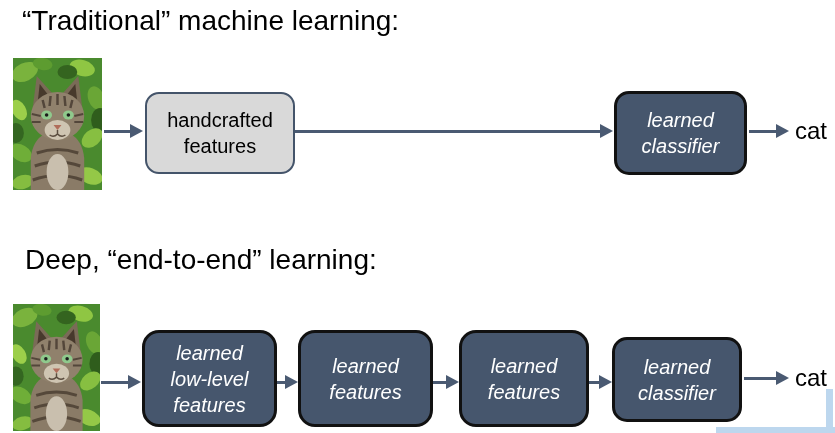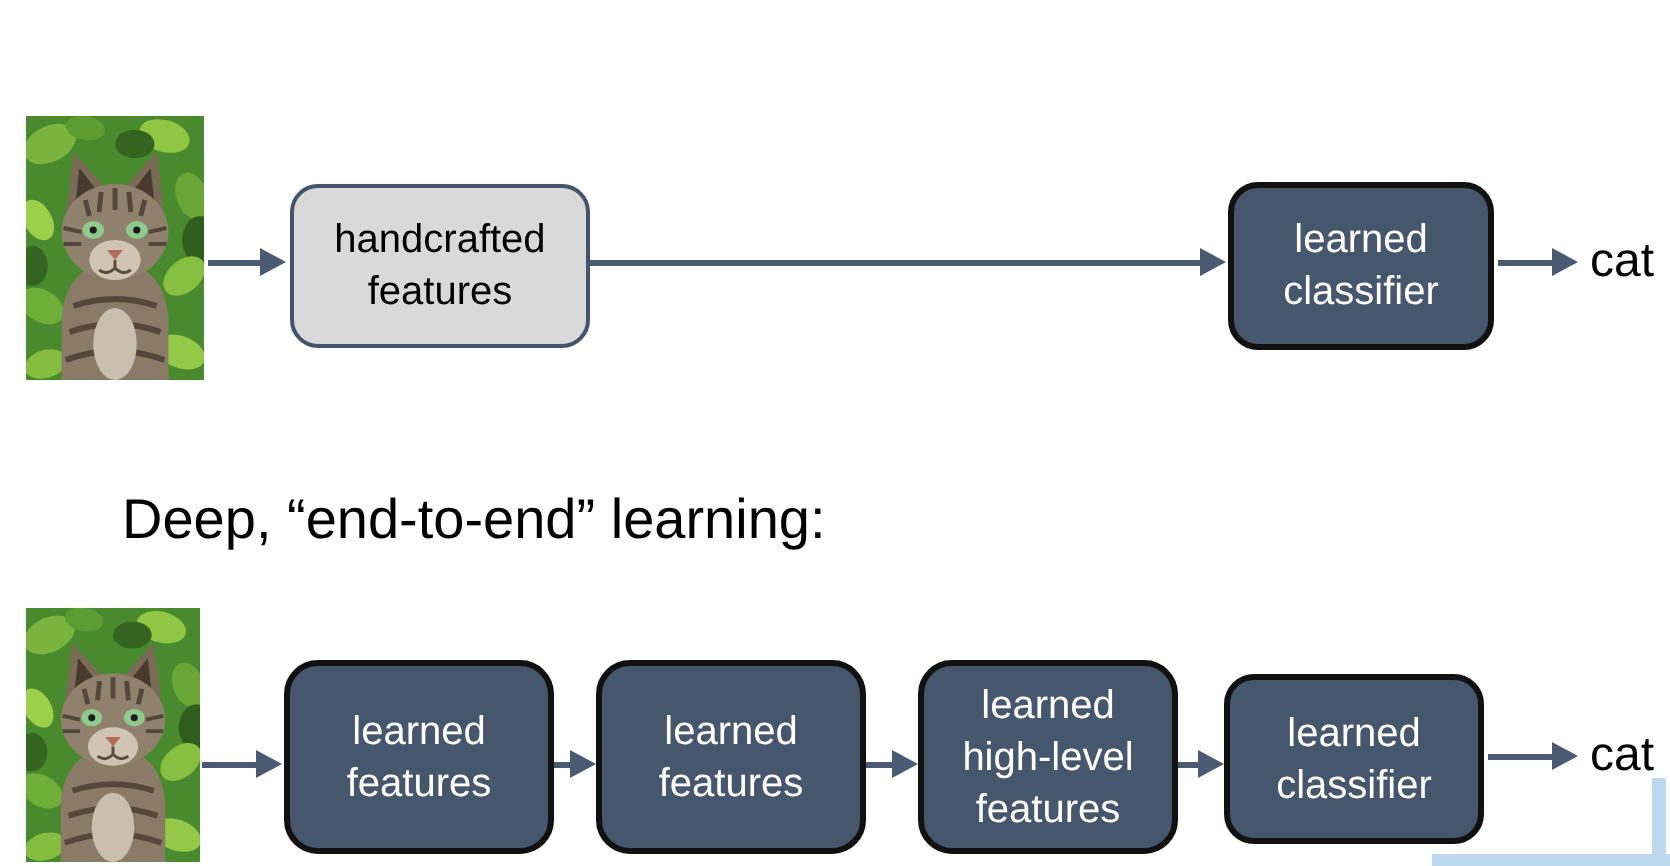--- a/index.html
+++ b/index.html
@@ -26,20 +26,21 @@
     align-items: center;
     text-align: center;
     font-size: 20px;
     line-height: 26px;
     border-radius: 15px;
   }
   .box.dark {
     background: var(--dark-box-fill, #46566d);
     border: 3px solid var(--dark-box-border, #111);
     color: var(--box-text-dark, #fff);
+    font-style: italic;
   }
   .box.light {
     background: var(--light-box-fill, #d9d9d9);
     border: 2.5px solid var(--light-box-border, #44546a);
     color: var(--box-text-light, #000);
   }
   .arrow { position: absolute; height: 14px; }
   .arrow .shaft {
     position: absolute; left: 0; right: 11px; top: 5.5px; height: 3px;
     background: var(--arrow, #4a5a72);
@@ -94,20 +95,21 @@
     <circle cx="34" cy="57" r="1.8" fill="#1c1c1c"></circle>
     <circle cx="56" cy="57" r="1.8" fill="#1c1c1c"></circle>
     <ellipse cx="45" cy="72" rx="13" ry="10" fill="#cfc5b2"></ellipse>
     <path d="M41 67 L49 67 L45 72 Z" fill="#b06d5a"></path>
     <path d="M45 72 L45 76 M45 76 Q41 80 37 77 M45 76 Q49 80 53 77" stroke="#5a4c3e" stroke-width="1.5" fill="none"></path>
   </symbol>
 </svg>
 
 <div class="slide">
 
+  <div class="title" style="left:22px; top:5px;">“Traditional” machine learning:</div>
 
   <svg class="cat-photo" style="left:13px; top:58px; width:89px; height:132px;">
       <use href="#cat-symbol"></use>
     </svg>
 
   <div class="arrow" style="left:104px; top:124px; width:39px;">
     <div class="shaft"></div>
     <div class="head"></div>
   </div>
 
@@ -126,54 +128,54 @@
     <div>classifier</div>
   </div>
 
   <div class="arrow" style="left:749px; top:124px; width:40px;">
     <div class="shaft"></div>
     <div class="head"></div>
   </div>
 
   <div class="cat-label" style="left:795px; top:117px;">cat</div>
 
-  <div class="title" style="left:25px; top:244px;margin-left:36px;">Deep, “end-to-end” learning:</div>
+  <div class="title" style="left:25px; top:244px;">Deep, “end-to-end” learning:</div>
 
   <svg class="cat-photo" style="left:13px; top:304px; width:87px; height:127px;">
       <use href="#cat-symbol"></use>
     </svg>
 
   <div class="arrow" style="left:101px; top:375px; width:40px;">
     <div class="shaft"></div>
     <div class="head"></div>
   </div>
 
   <div class="box dark" style="left:142px; top:330px; width:135px; height:97px; border-radius:17px;">
     <div>learned</div>
+    <div>low-level</div>
     <div>features</div>
   </div>
 
   <div class="arrow" style="left:277px; top:375px; width:21px;">
     <div class="shaft"></div>
     <div class="head"></div>
   </div>
 
   <div class="box dark" style="left:298px; top:330px; width:135px; height:97px; border-radius:17px;">
     <div>learned</div>
     <div>features</div>
   </div>
 
   <div class="arrow" style="left:433px; top:375px; width:26px;">
     <div class="shaft"></div>
     <div class="head"></div>
   </div>
 
   <div class="box dark" style="left:459px; top:330px; width:130px; height:97px; border-radius:17px;">
     <div>learned</div>
-    <div>high-level</div>
     <div>features</div>
   </div>
 
   <div class="arrow" style="left:589px; top:375px; width:23px;">
     <div class="shaft"></div>
     <div class="head"></div>
   </div>
 
   <div class="box dark" style="left:612px; top:337px; width:130px; height:85px;">
     <div>learned</div>

